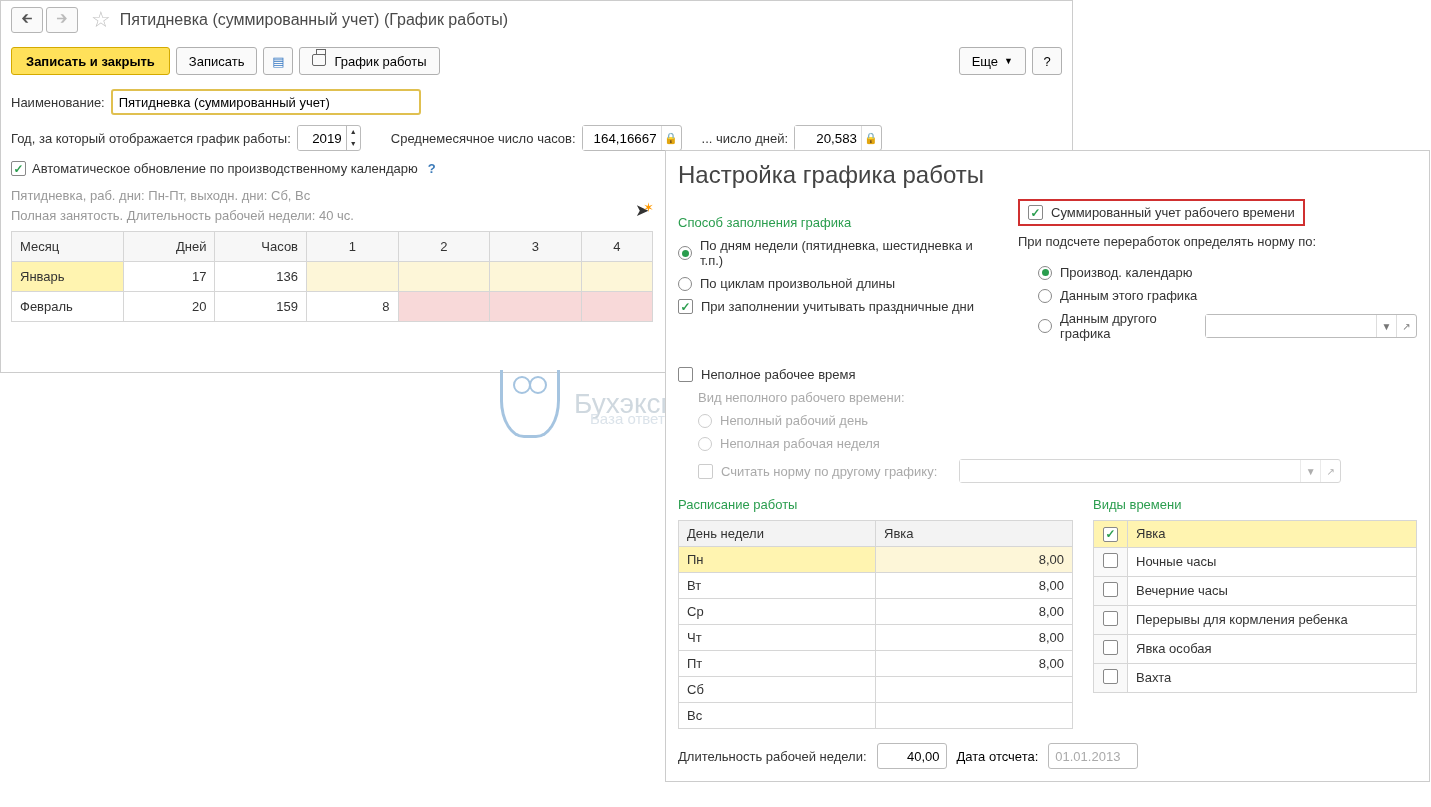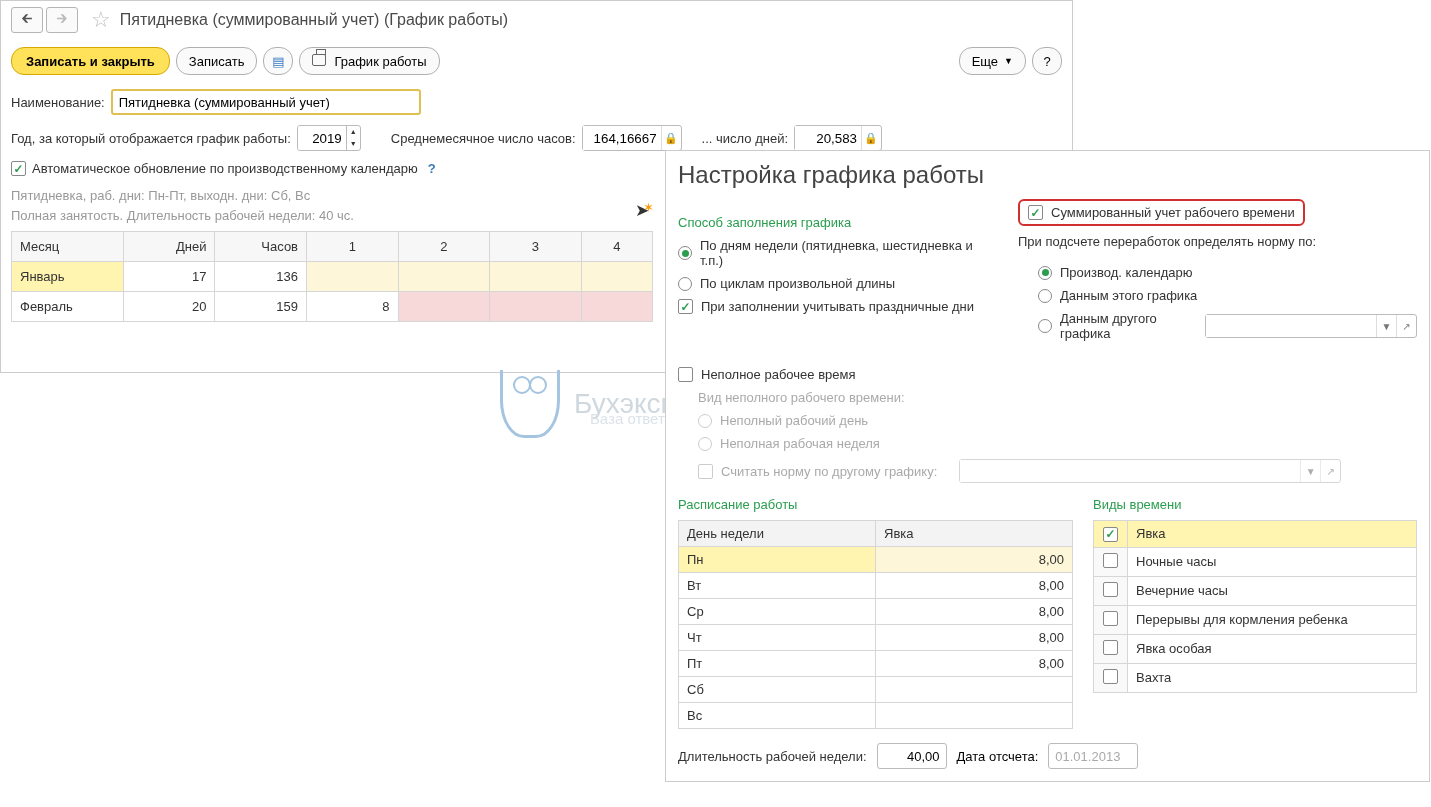--- a/index.html
+++ b/index.html
@@ -52,21 +52,21 @@
     display: flex;
     align-items: center;
     gap: 6px;
     margin-bottom: 14px;
   }
   .btn {
     height: 28px;
     padding: 0 12px;
     border: 1px solid #b0b0b0;
     background: #fafafa;
-    border-radius: 13px;
+    border-radius: 3px;
     font-size: 13px;
     cursor: pointer;
     display: inline-flex;
     align-items: center;
     gap: 6px;
   }
   .btn.primary {
     background: #ffe15a;
     border-color: #d4aa00;
     font-weight: bold;
@@ -482,21 +482,21 @@
         <span class="radio"></span>
         <span>По циклам произвольной длины</span>
       </div>
       <div class="opt-row">
         <span class="checkbox checked"></span>
         <span>При заполнении учитывать праздничные дни</span>
       </div>
     </div>
 
     <div class="panel-right">
-      <div class="highlight-box" style="margin-bottom:8px;border-radius:6px;">
+      <div class="highlight-box" style="margin-bottom:8px;">
         <span class="checkbox checked"></span>
         <span>Суммированный учет рабочего времени</span>
       </div>
       <div style="margin-bottom:16px;">При подсчете переработок определять норму по:</div>
       <div class="opt-row indent">
         <span class="radio selected"></span>
         <span>Производ. календарю</span>
       </div>
       <div class="opt-row indent">
         <span class="radio"></span>

